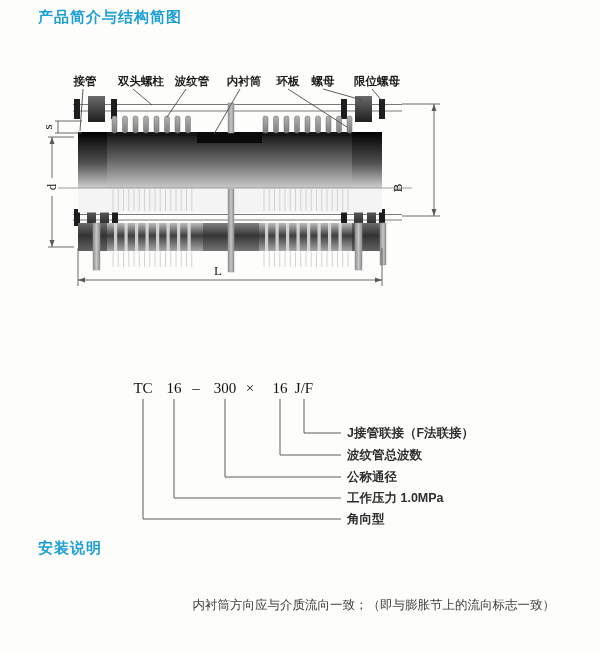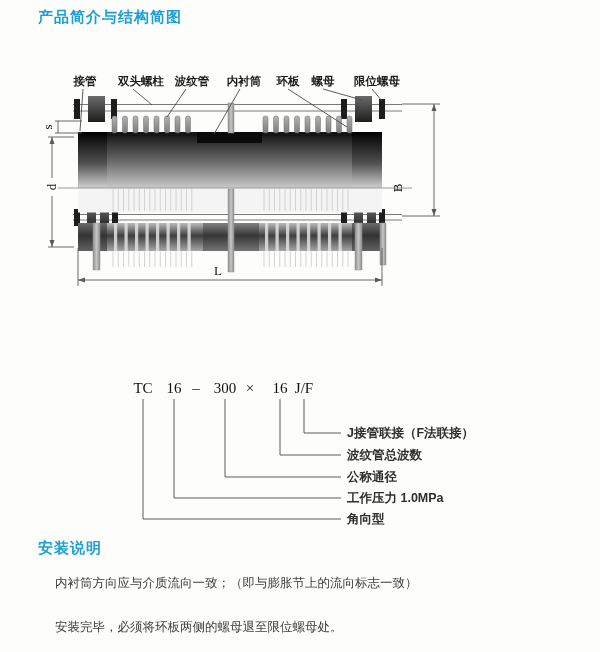--- a/index.html
+++ b/index.html
@@ -5,21 +5,21 @@
   html,body{margin:0;padding:0;}
   body{background:#ffffff;font-family:"Liberation Sans","DejaVu Sans",sans-serif;}
   #page{position:relative;width:600px;height:652px;background:#fdfdfb;overflow:hidden;}
   .sec-title{position:absolute;left:38px;font-size:15px;font-weight:bold;color:#1c9fd4;letter-spacing:1px;}
   #title-intro{top:8px;}
   #title-code{top:346px;}
   #title-install{top:539px;}
   #drawing-svg{position:absolute;left:0;top:60px;}
   #code-svg{position:absolute;left:0;top:378px;}
   .install-line{position:absolute;left:55px;width:500px;font-size:12.5px;color:#3c3c3c;line-height:16px;}
-  #install-line-1{top:575px;}
+  #install-line-1{top:597px;text-align:right;}
   #install-line-2{top:619px;}
   .part-label{font-size:11.5px;font-weight:bold;fill:#1a1a1a;font-family:"Liberation Sans","DejaVu Sans",sans-serif;}
   .dim-label{font-size:13px;fill:#111;font-family:"Liberation Serif","DejaVu Serif",serif;}
   .code-seg{font-size:15px;fill:#111;font-family:"Liberation Serif","DejaVu Serif",serif;}
   .callout-label{font-size:12.5px;font-weight:600;fill:#2e2e2e;font-family:"Liberation Sans","DejaVu Sans",sans-serif;}
   .leader{stroke:#4a4a4a;stroke-width:0.9;fill:none;}
   .dimline{stroke:#5a5a5a;stroke-width:0.9;fill:none;}
   .rodline{stroke:#7a7a7a;stroke-width:1.2;}
   .nut{fill:#1d1d1d;}
 </style>
@@ -296,15 +296,14 @@
       <text class="callout-label" x="347" y="59">J接管联接（F法联接）</text>
       <text class="callout-label" x="347" y="81">波纹管总波数</text>
       <text class="callout-label" x="347" y="103">公称通径</text>
       <text class="callout-label" x="347" y="124">工作压力 1.0MPa</text>
       <text class="callout-label" x="347" y="145">角向型</text>
     </g>
   </svg>
 
   <div id="title-install" class="sec-title">安装说明</div>
   <div id="install-line-1" class="install-line">内衬筒方向应与介质流向一致；（即与膨胀节上的流向标志一致）</div>
-  <div id="install-line-2" class="install-line">安装完毕，必须将环板两侧的螺母退至限位螺母处。</div>
 
 </div>
 
 </body></html>

